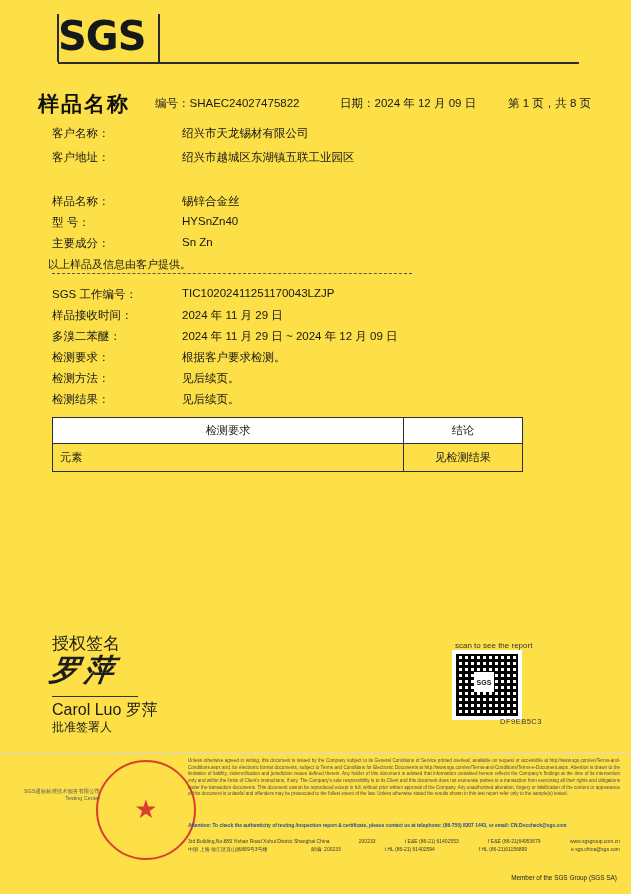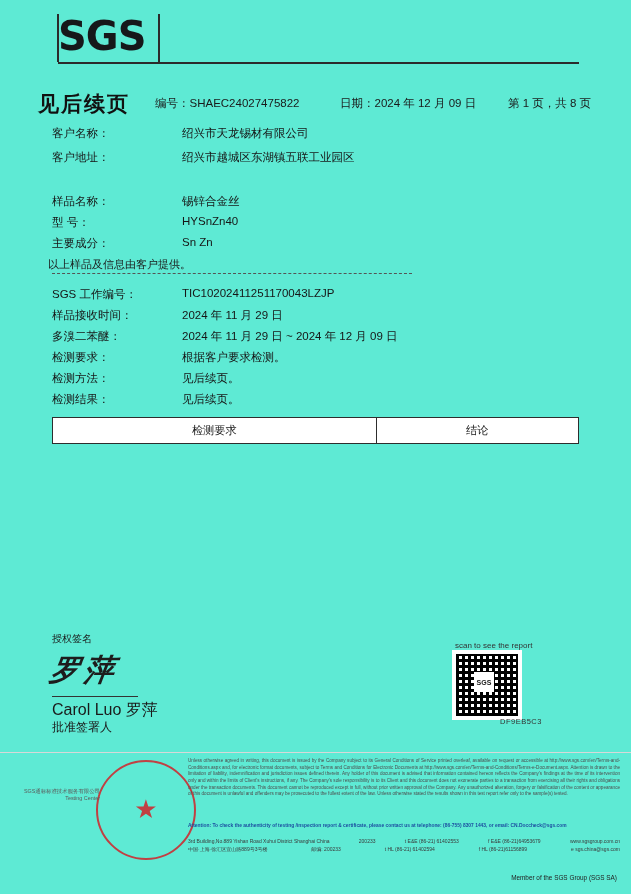--- a/index.html
+++ b/index.html
@@ -9,21 +9,21 @@
   }
   body {
     font-family: "Liberation Sans", sans-serif;
     color: #1a1a1a;
   }
   .page {
     position: relative;
     width: 631px;
     height: 894px;
     overflow: hidden;
-    background: #5eead4;
+    background: #fde047;
   }
   
   .logo-wrap {
     position: absolute;
     left: 58px;
     top: 14px;
     width: 110px;
     height: 46px;
   }
   .logo-text {
@@ -119,21 +119,21 @@
     width: 360px;
     border-top: 1px dashed #555;
     height: 0;
   }
 
   
   table.res {
     position: absolute;
     left: 52px;
     top: 392px;
-    width: 527px;
+    width: 471px;
     border-collapse: collapse;
     font-size: 11.2px;
   }
   table.res th, table.res td {
     border: 1px solid #2d2d2d;
     padding: 5px 7px;
     vertical-align: middle;
   }
   table.res th {
     text-align: center;
@@ -152,21 +152,21 @@
   .sig-company {
     position: absolute;
     left: 52px;
     top: 612px;
     font-size: 11.5px;
   }
   .sig-label {
     position: absolute;
     left: 52px;
     top: 632px;
-    font-size: 10px;
+    font-size: 17px;
   }
   .sig-script {
     position: absolute;
     left: 50px;
     top: 650px;
     font-family: "DejaVu Serif", serif;
     font-size: 30px;
     font-style: italic;
     font-weight: bold;
     color: #1d1d1d;
@@ -323,21 +323,21 @@
 
 <div class="page">
 
   <div class="logo-vline"></div>
   <div class="logo-vline2"></div>
   <div class="logo-wrap">
     <div class="logo-text">SGS</div>
   </div>
   <div class="logo-bar"></div>
 
-  <div class="report-title">见后续页</div>
+  <div class="report-title">样品名称</div>
   <div class="hdr-no">
     <span>编号：</span><span>SHAEC24027475822</span>
   </div>
   <div class="hdr-date">
     <span>日期：</span><span>2024 年 12 月 09 日</span>
   </div>
   <div class="hdr-page">第 1 页，共 8 页</div>
 
   <div class="kv" style="left:52px; top:126px;">
     <span class="k">客户名称：</span>
@@ -390,20 +390,24 @@
   </div>
 
   <table class="res" style="top:417px;">
     <thead>
       <tr>
         <th>检测要求</th>
         <th class="concl">结论</th>
       </tr>
     </thead>
     <tbody>
+      <tr>
+        <td class="req">元素</td>
+        <td class="concl">见检测结果</td>
+      </tr>
     </tbody>
   </table>
 
   <div class="sig-label">授权签名</div>
   <div class="sig-script">罗萍</div>
   <div class="sig-underline"></div>
   <div class="sig-name">Carol Luo 罗萍</div>
   <div class="sig-role">批准签署人</div>
 
   <div class="qr-caption">scan to see the report</div>

